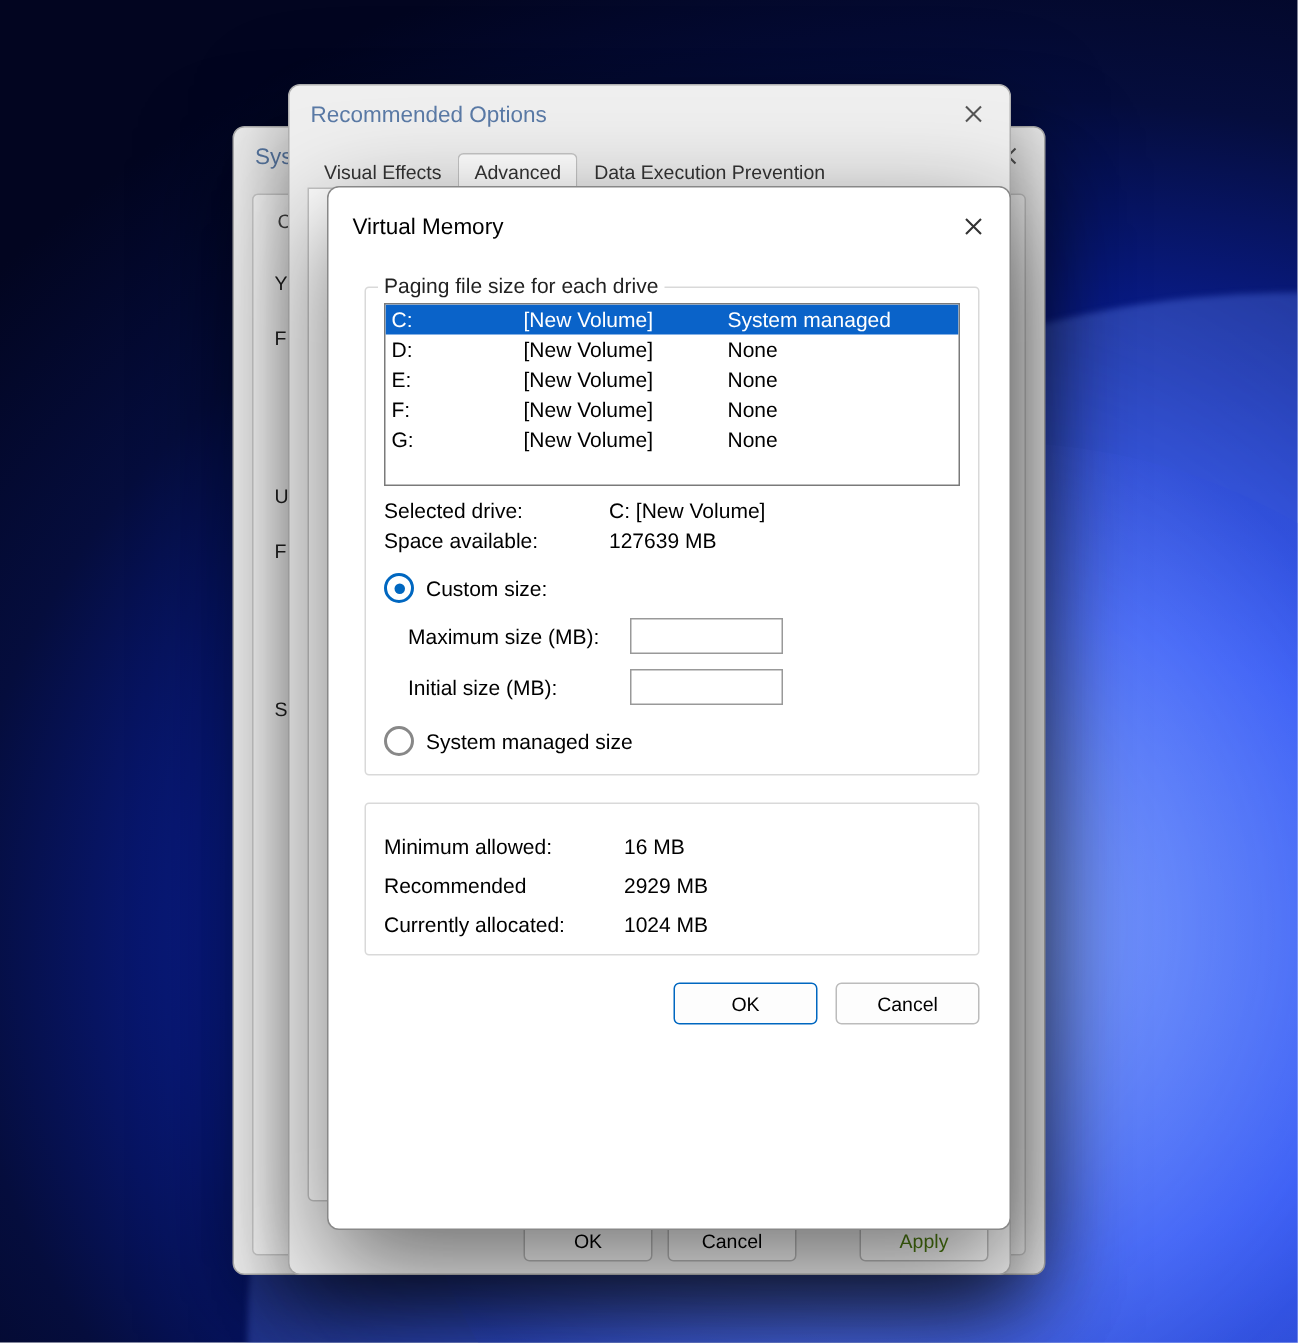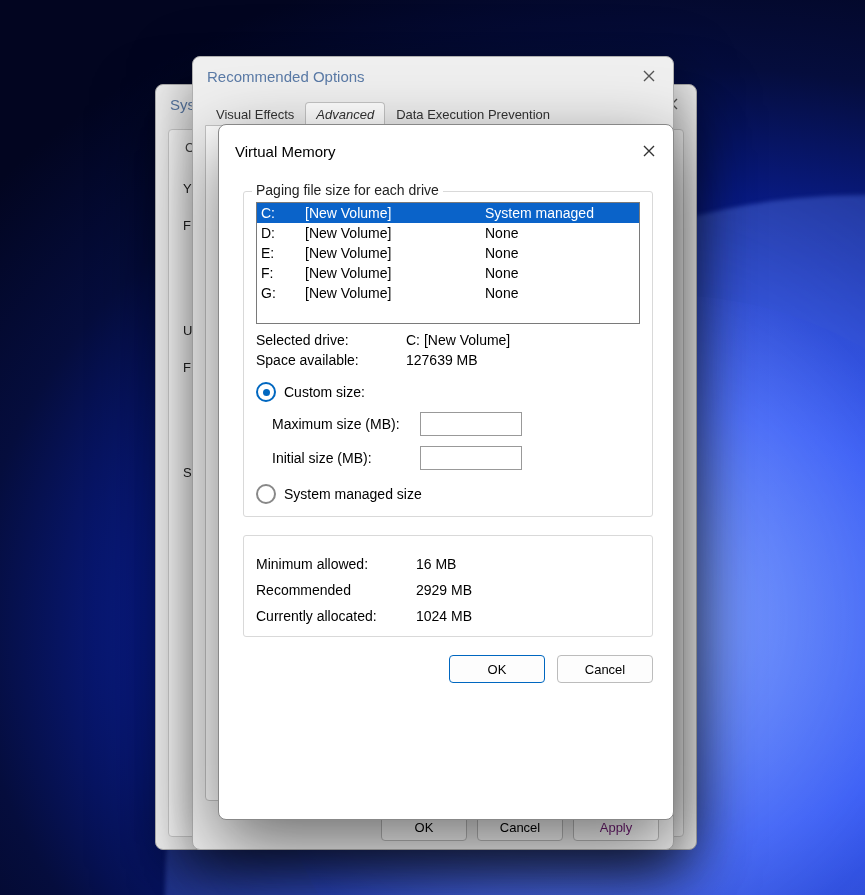--- a/index.html
+++ b/index.html
@@ -103,21 +103,20 @@
   border: 1px solid transparent;
   position: relative;
   top: 1px;
   color: #333;
 }
 .perf-tab.active {
   background: #fff;
   border: 1px solid #c5c5c5;
   border-bottom-color: #fff;
   border-radius: 4px 4px 0 0;
-  font-style: italic;
 }
 .perf-body {
   position: absolute;
   left: 12px; right: 12px; top: 68px; bottom: 48px;
   background: #fff;
   border: 1px solid #c5c5c5;
   border-radius: 0 4px 4px 4px;
 }
 .perf-buttons {
   position: absolute;
@@ -133,21 +132,21 @@
   background: #fdfdfd;
   border: 1px solid #bcbcbc;
   border-radius: 4px;
   font: inherit;
   font-size: 13px;
   padding: 0 14px;
 }
 button.std.default {
   border-color: #0067c0;
 }
-button.std:disabled { color: #701a75; }
+button.std:disabled { color: #4d7c0f; margin-left: 32px; }
 
 
 .vmwin {
   left: 218px; top: 124px;
   width: 454px; height: 694px;
   background: #fff;
   border: 1px solid #888;
   border-radius: 8px;
   box-shadow: 0 25px 70px rgba(0,0,0,.55);
 }
@@ -206,21 +205,21 @@
   height: 120px;
   overflow: hidden;
   font-size: 14px;
 }
 .drive-row {
   display: flex;
   line-height: 20px;
   padding: 0 4px;
 }
 .drive-row .d1 { width: 44px; }
-.drive-row .d2 { flex: 1; }
+.drive-row .d2 { flex: 1; margin-left: 44px; }
 .drive-row .d3 { width: 150px; }
 .drive-row.selected {
   background: #0a63c9;
   color: #fff;
 }
 
 .kv {
   display: flex;
   margin-top: 8px;
   font-size: 14px;

